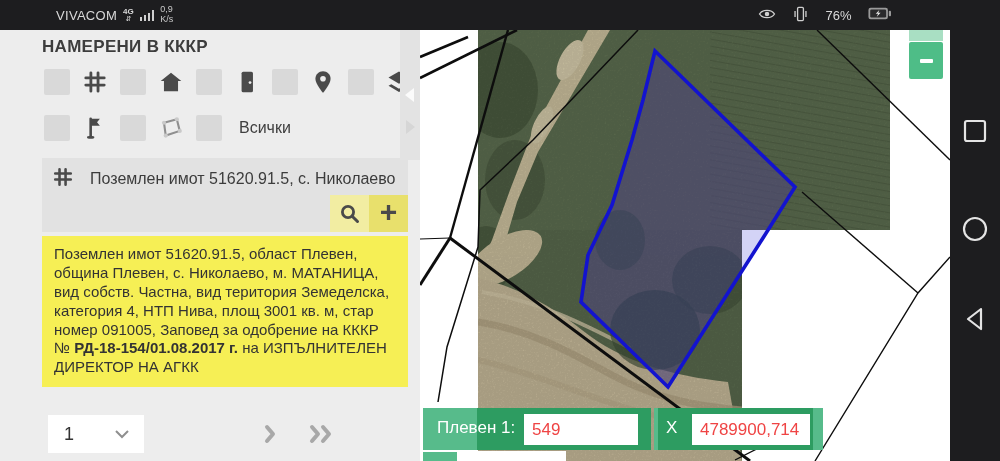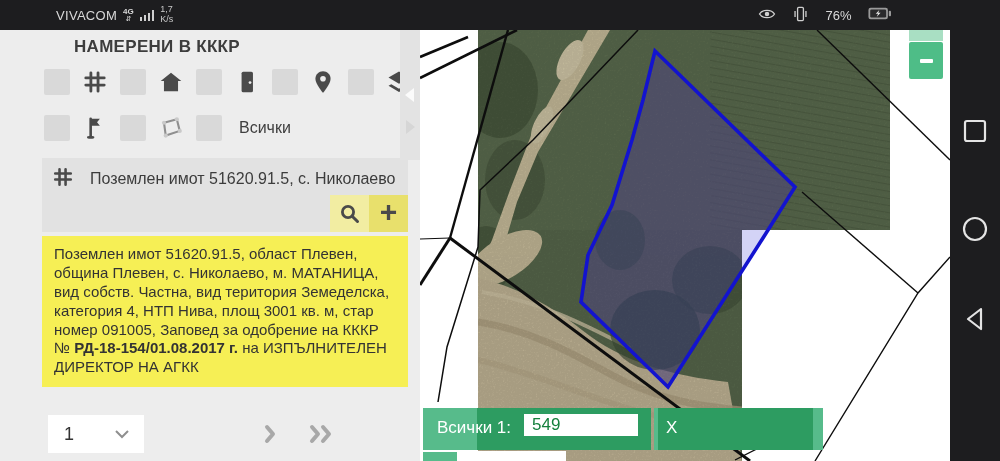--- a/index.html
+++ b/index.html
@@ -24,21 +24,21 @@
   .speedcol { display:flex; flex-direction:column; line-height:1.1; font-size:9px; color:#c9c9c9; }
   .time { font-size:15px; color:#e6e6e6;margin-top:44px; }
   .pct { font-size:13px; }
   
   .panel { position:absolute; left:0; top:30px; width:420px; height:431px; background:#ededed; }
   .collapse-strip { position:absolute; left:400px; top:0; width:20px; height:130px; background:#e3e3e3; }
   .arrow-left { position:absolute; left:5px; top:58px; width:0; height:0;
     border-top:7px solid transparent; border-bottom:7px solid transparent; border-right:9px solid #fbfbfb; }
   .arrow-right { position:absolute; left:6px; top:90px; width:0; height:0;
     border-top:7px solid transparent; border-bottom:7px solid transparent; border-left:9px solid #d6d6d6; }
-  .panel-title { position:absolute; left:42px; top:7px; font-size:17px; font-weight:bold; color:#3d3d3d; letter-spacing:.3px;margin-left:32px; }
+  .panel-title { position:absolute; left:42px; top:7px; font-size:17px; font-weight:bold; color:#3d3d3d; letter-spacing:.3px; }
   .iconrow { position:absolute; left:44px; display:flex; align-items:center; gap:11px; }
   .row1 { top:38px; } .row2 { top:84px; }
   .chk { width:26px; height:26px; background:#d9d9d9; border-radius:2px; }
   .ficon { width:28px; height:28px; display:flex; align-items:center; justify-content:center; }
   .ficon svg { display:block; }
   .all-label { font-size:16px; color:#404040; margin-left:6px; }
   .result-box { position:absolute; left:42px; top:128px; width:366px; height:74px; background:#e2e2e2; }
   .result-line { display:flex; align-items:center; gap:16px; padding:8px 0 0 10px; }
   .result-text { font-size:16px; color:#3c3c3c; white-space:nowrap; }
   .result-actions { position:absolute; right:0; bottom:0; display:flex; }
@@ -63,22 +63,22 @@
   .btn-zoom-out .dash { display:block; margin:0 auto; width:13px; height:4px; background:#fff; border-radius:1px; }
   .btn-zoom-in-partial { position:absolute; left:489px; top:0; width:34px; height:11px; background:#a9dfc3; }
   .bar-sec { position:absolute; top:378px; height:42px; }
   .sec1-light { left:3px; width:228px; background:#57bb8b; }
   .sec1-dark  { left:57px; width:174px; background:#2d9c61; }
   .sec2-light { left:234px; width:169px; background:#57bb8b; }
   .sec2-dark  { left:238px; width:155px; background:#2d9c61; }
   .bar-label { position:absolute; color:#fff; font-size:17px; top:388px; }
   .lbl-scale { left:17px; }
   .lbl-x { left:246px; }
-  .bar-input { position:absolute; top:384px; height:22px; border:none; background:#fff; font-size:17px;
-    color:#15803d; padding:3px 8px; font-family:"Liberation Sans","DejaVu Sans",sans-serif; }
+  .bar-input { position:absolute; top:384px; height:31px; border:none; background:#fff; font-size:17px;
+    color:#ef4444; padding:3px 8px; font-family:"Liberation Sans","DejaVu Sans",sans-serif; }
   .inp-scale { left:104px; width:114px; }
   .inp-x { left:272px; width:118px; }
   .row2-green { position:absolute; left:3px; top:422px; width:34px; height:9px; background:#57bb8b; }
   .row2-input { position:absolute; left:38px; top:421px; width:108px; height:10px; background:#fff; border:none; }
   
   .navbar { position:absolute; left:950px; top:30px; width:50px; height:431px; background:#1d1d1f; }
   .navbtn { position:absolute; left:12px; width:26px; height:26px; background:none; border:none; cursor:pointer; }
   .nav-recents { top:88px; } .nav-home { top:186px; } .nav-back { top:276px; }
 </style>
 </head>
@@ -93,21 +93,21 @@
         <span class="net4g">4G</span>
         <span class="netarr">⇵</span>
       </span>
       <span class="sigbars">
         <i style="height:4px"></i>
           <i style="height:6px"></i>
           <i style="height:8px"></i>
           <i style="height:11px"></i>
       </span>
       <span class="speedcol">
-        <span>1,7</span>
+        <span>0,9</span>
         <span>K/s</span>
       </span>
     </div>
     <div class="sb-right">
       <span>
         <svg width="18" height="14" viewBox="0 0 24 16">
             <path d="M2,8 C6,1.5 18,1.5 22,8 C18,14.5 6,14.5 2,8 Z" fill="none" stroke="#cfcfcf" stroke-width="1.8"></path>
             <circle cx="12" cy="8" r="3" fill="#cfcfcf"></circle>
           </svg>
       </span>
@@ -307,23 +307,24 @@
 
     <div class="btn-zoom-in-partial"></div>
     <button class="btn-zoom-out">
         <span class="dash"></span>
       </button>
 
     <div class="bar-sec sec1-light"></div>
     <div class="bar-sec sec1-dark"></div>
     <div class="bar-sec sec2-light"></div>
     <div class="bar-sec sec2-dark"></div>
-    <span class="bar-label lbl-scale">Всички  1:</span>
+    <span class="bar-label lbl-scale">Плевен  1:</span>
     <input class="bar-input inp-scale" value="549" style="">
     <span class="bar-label lbl-x">X</span>
+    <input class="bar-input inp-x" value="4789900,714" style="">
     <div class="row2-green"></div>
     <input class="row2-input" style="">
   </div>
 
   <div class="navbar">
     <button class="navbtn nav-recents">
       <svg width="26" height="26" viewBox="0 0 26 26">
           <rect x="3" y="3" width="20" height="20" rx="2" fill="none" stroke="#e4e4e4" stroke-width="2.2"></rect>
         </svg>
     </button>

